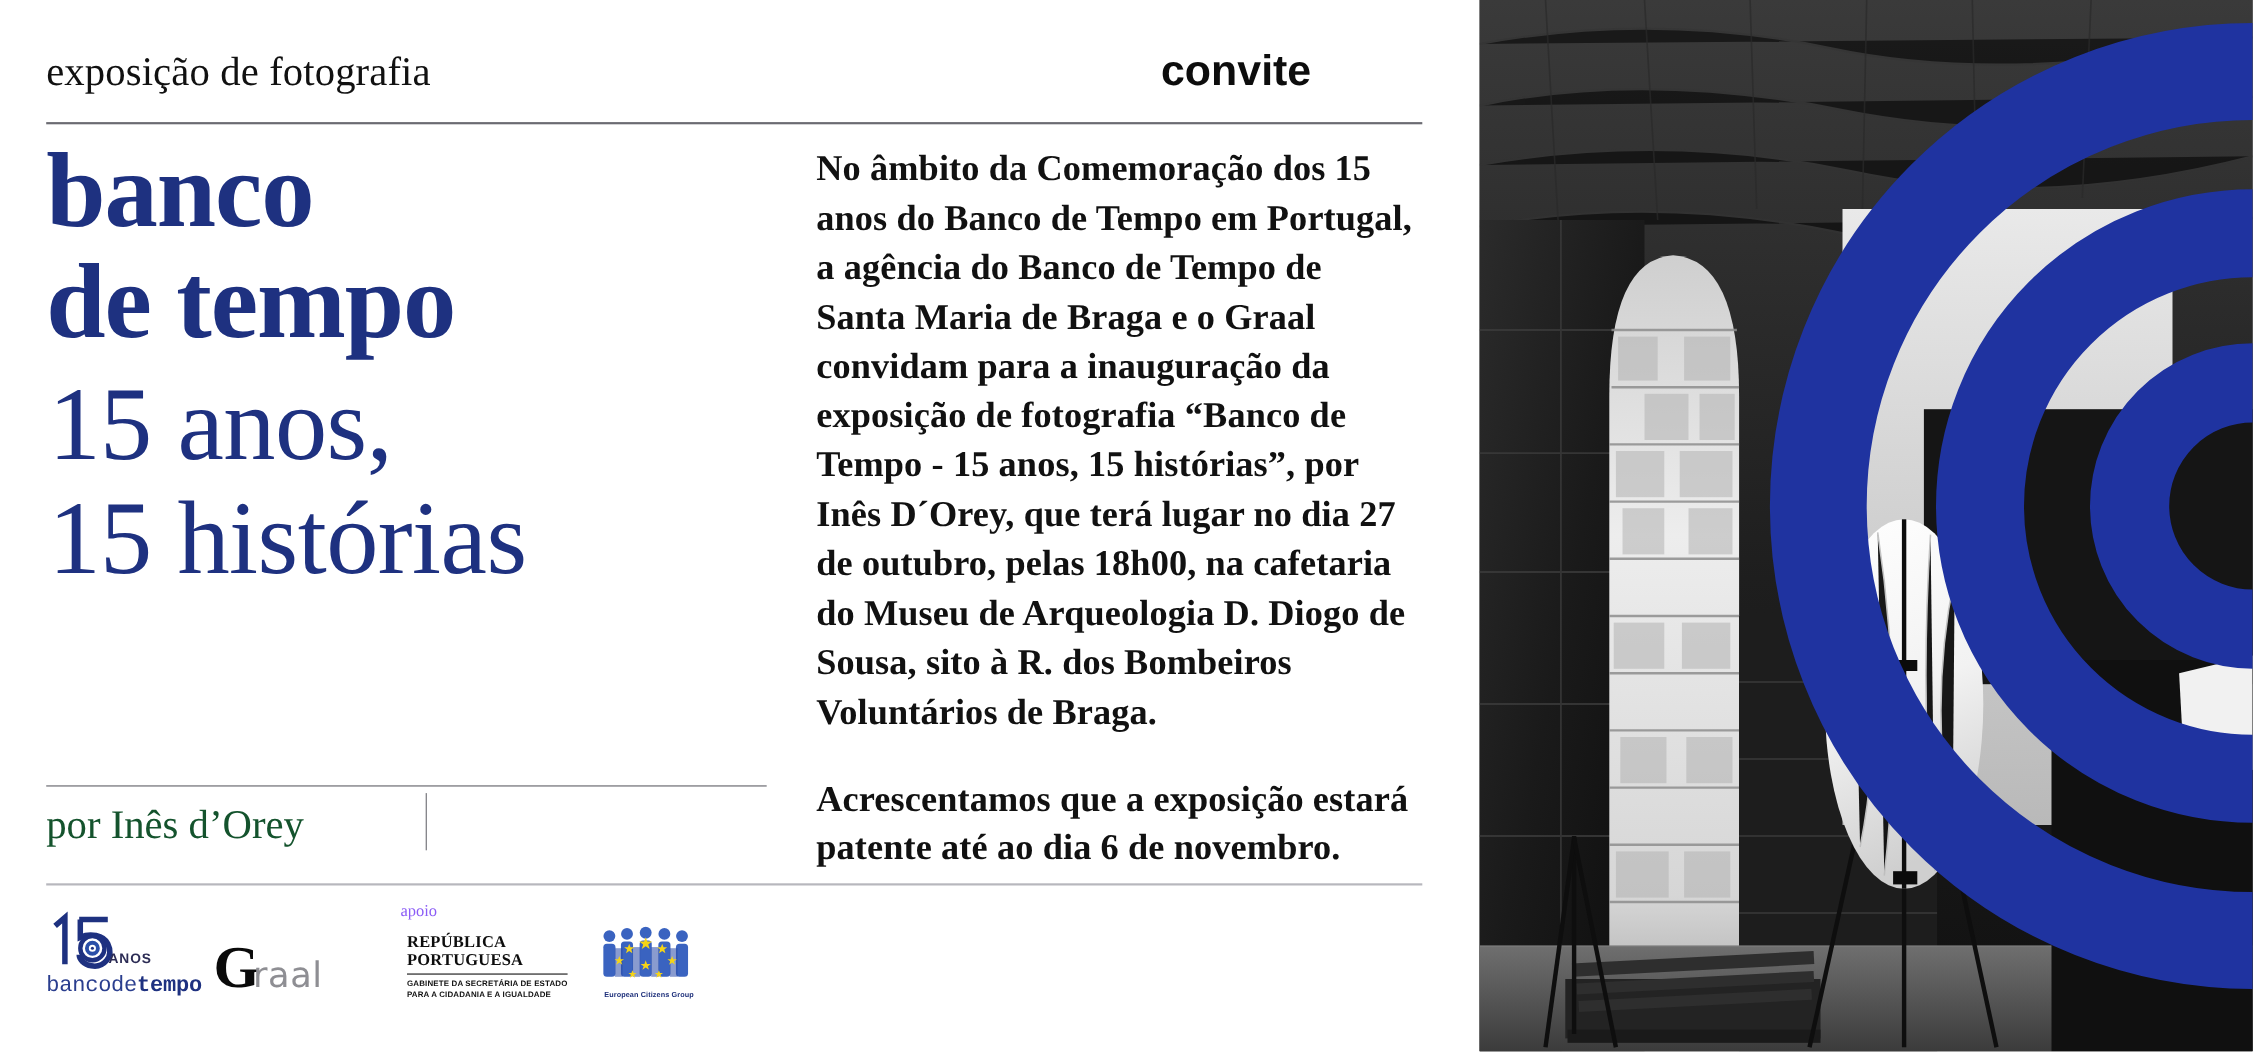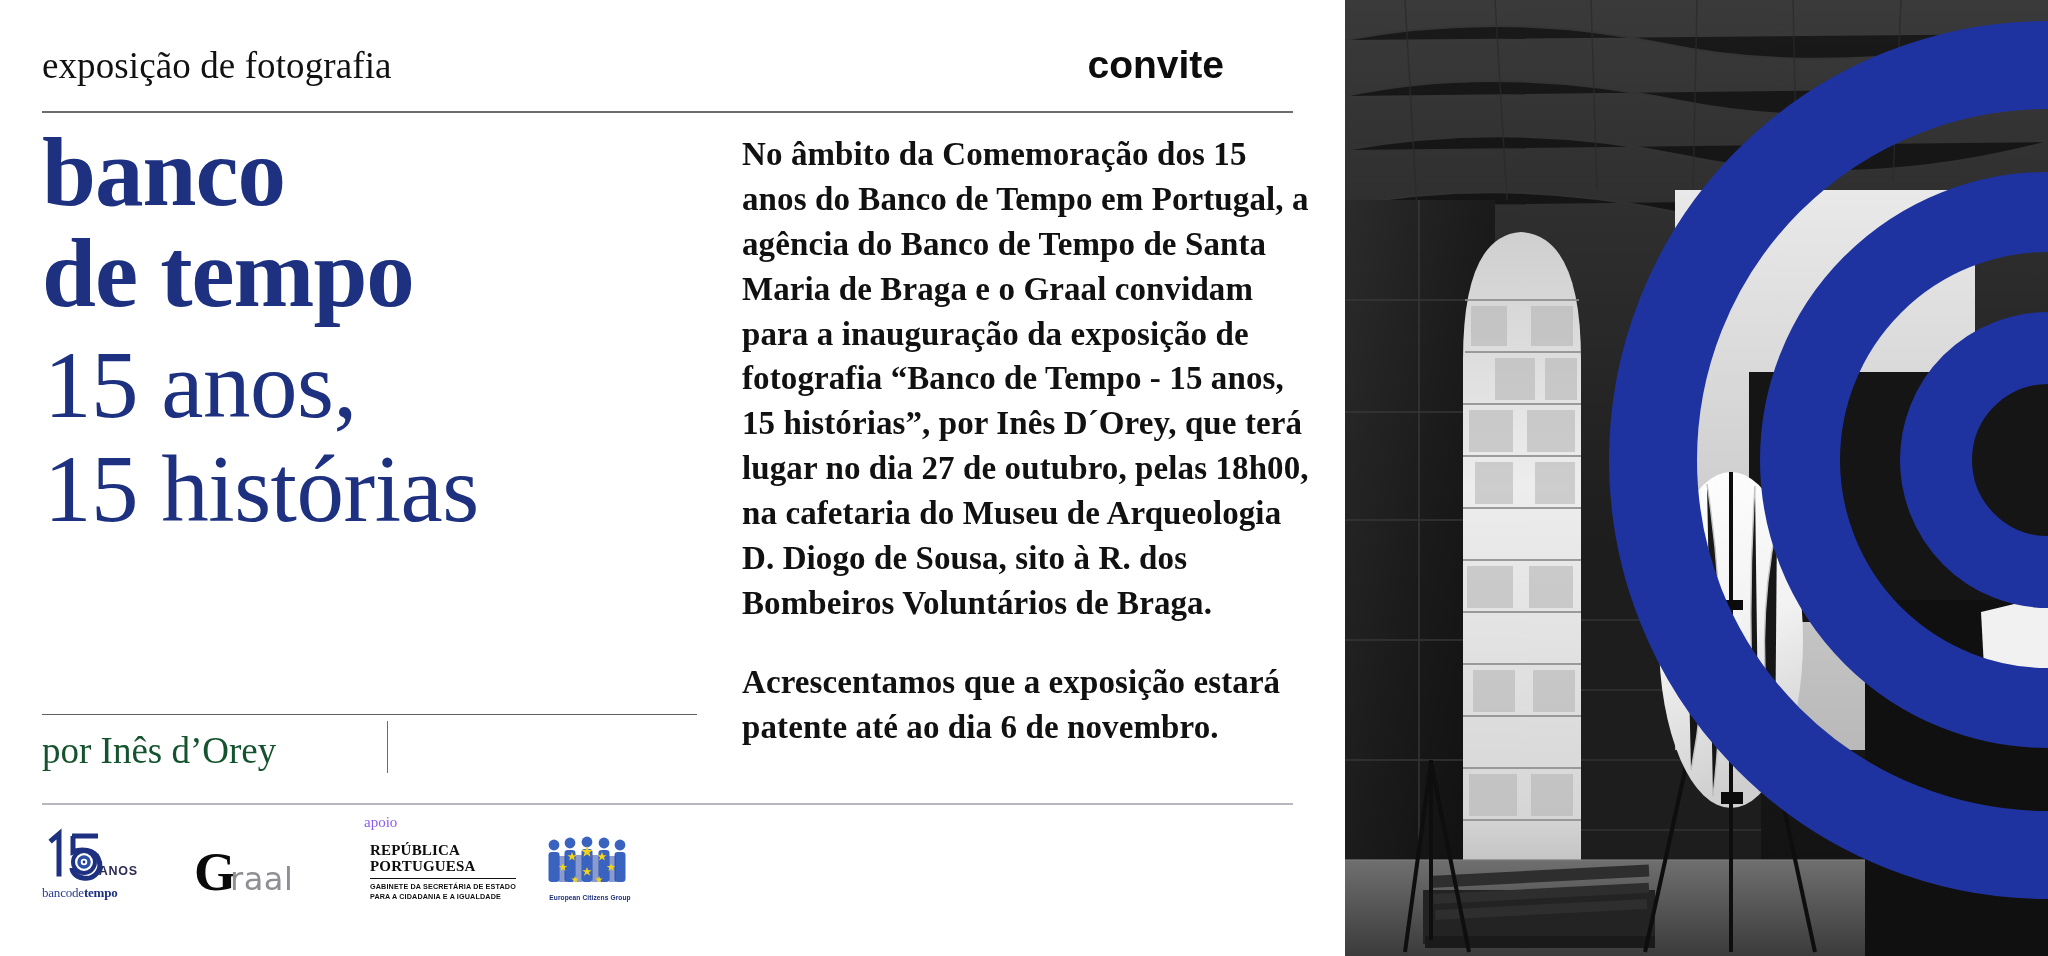--- a/index.html
+++ b/index.html
@@ -23,21 +23,21 @@
     background: #ffffff;
     display: flex;
   }
 
   
   .left-panel {
     position: relative;
     width: 1345px;
     height: 956px;
     box-sizing: border-box;
-    padding: 0 28px 0 42px;
+    padding: 0 60px 0 42px;
     flex: 0 0 1345px;
   }
 
   
   .header-row {
     position: relative;
     height: 100px;
     display: flex;
     align-items: flex-end;
     justify-content: space-between;
@@ -190,22 +190,22 @@
     right: 0px;
     bottom: 6px;
     font-family: "Liberation Sans", "DejaVu Sans", sans-serif;
     font-size: 12.5px;
     font-weight: bold;
     letter-spacing: .8px;
     color: #2c2c55;
   }
   .bdt-word {
     margin-top: 1px;
-    font-family: Liberation Serif, serif;
-    font-size: 13px;
+    font-family: Liberation Mono, monospace;
+    font-size: 20px;
     letter-spacing: -.2px;
     color: #2a3e8e;
     white-space: nowrap;
   }
   .bdt-word b { color: #1e3180; }
 
   
   .logo-graal { width: 128px; padding-right: 42px; }
   .graal-wrap {
     display: flex;

